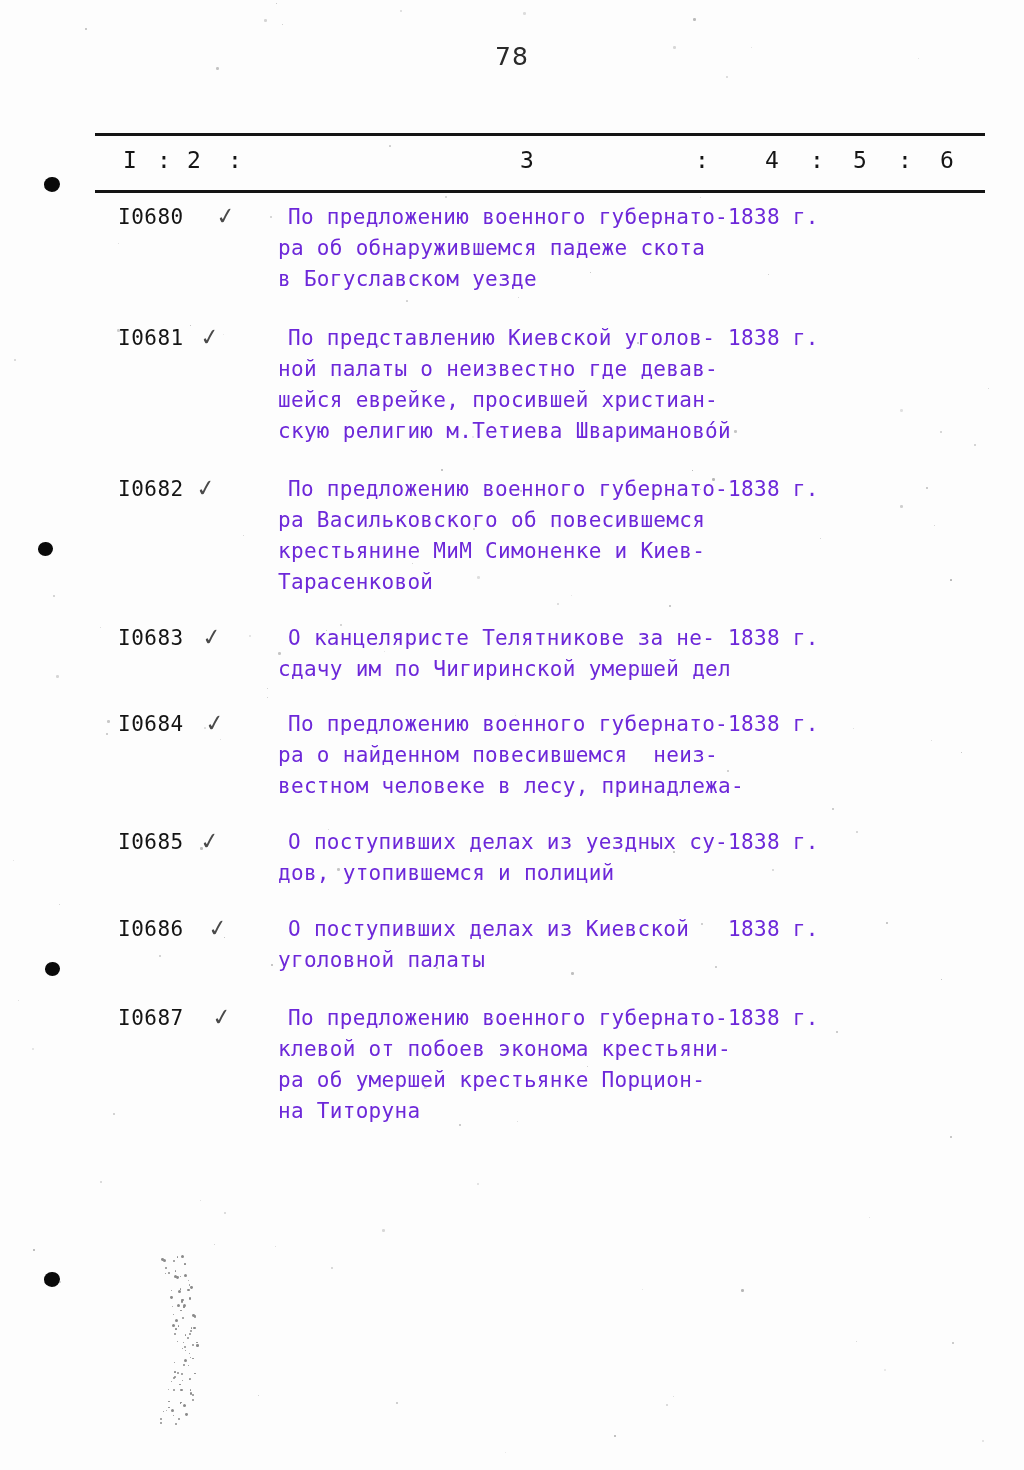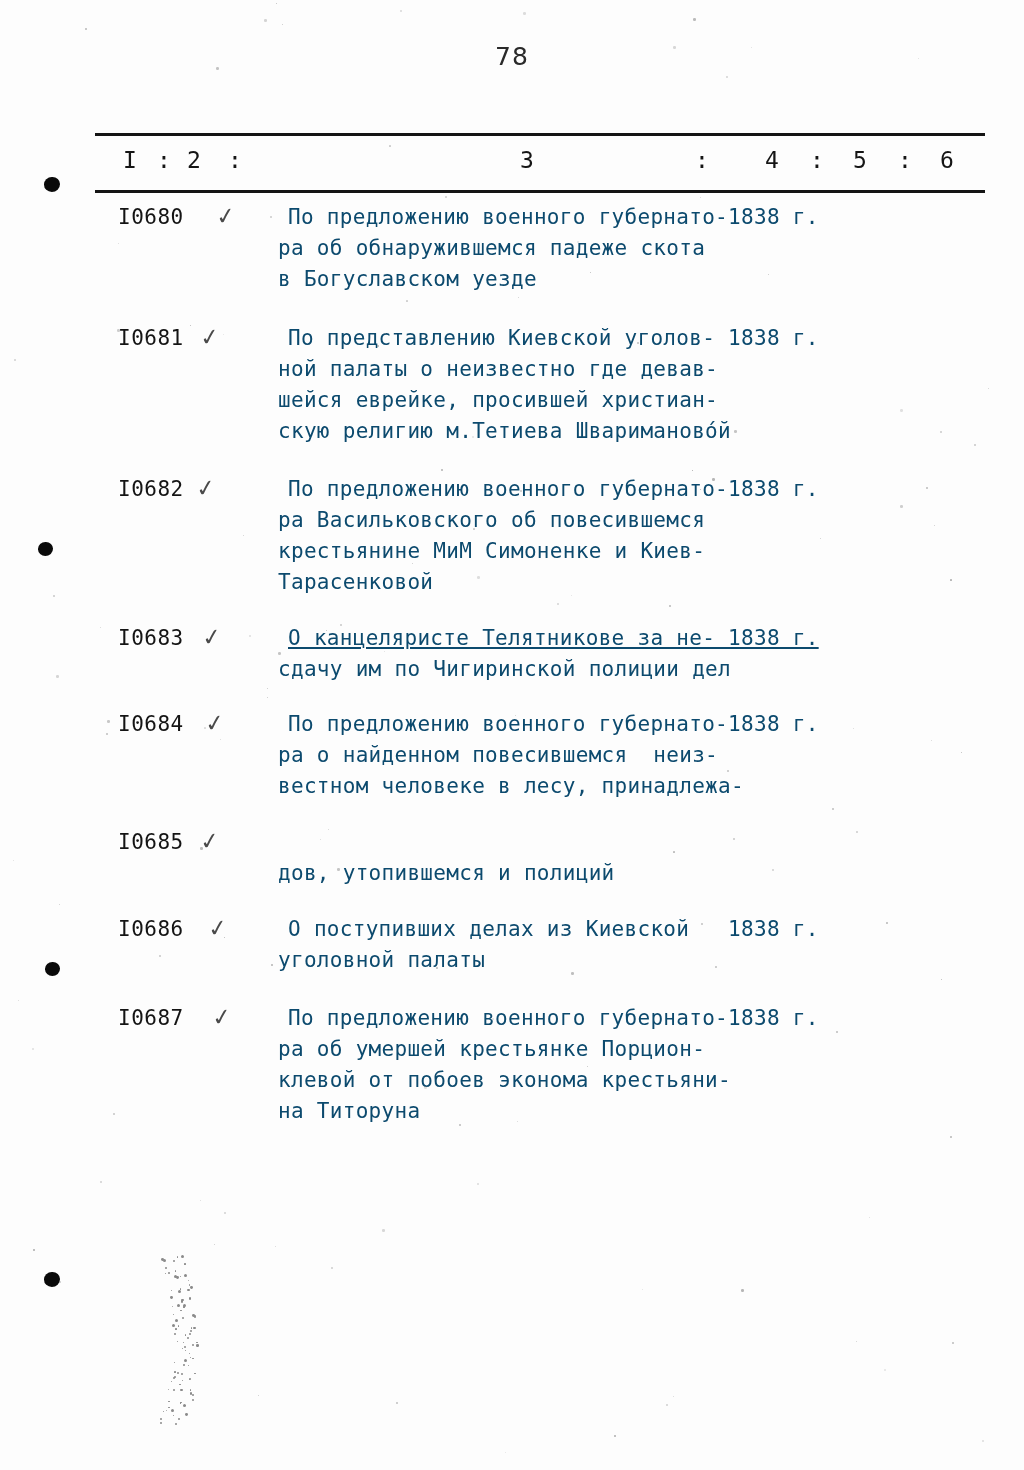--- a/index.html
+++ b/index.html
@@ -93,21 +93,21 @@
     color: #2b2b2b;
     transform: rotate(-8deg);
     opacity: 0.85;
   }
   .entry-body {
     position: absolute;
     left: 278px;
     top: 0;
     font-size: 21px;
     letter-spacing: 0.3px;
-    color: #0c4a6e;
+    color: #6d28d9;
     white-space: pre;
   }
   .entry-spacer { height: 0; }
 
   
   .blob {
     position: absolute;
     background: #0a0a0a;
     border-radius: 50% 48% 52% 50%;
   }
@@ -176,44 +176,44 @@
         <div class="entry-spacer" style="height: 27px;"></div>
       </div>
       <div class="entry">
         <div class="entry-row"><span class="entry-id">I0682</span><span class="entry-tick" style="left: 196px;">✓</span><span class="entry-body" style="left: 288px;">По предложению военного губернато-1838 г.</span></div>
         <div class="entry-row"><span class="entry-body">ра Васильковского об повесившемся</span></div>
         <div class="entry-row"><span class="entry-body">крестьянине МиМ Симоненке и Киев-</span></div>
         <div class="entry-row"><span class="entry-body">Тарасенковой</span></div>
         <div class="entry-spacer" style="height: 25px;"></div>
       </div>
       <div class="entry">
-        <div class="entry-row"><span class="entry-id">I0683</span><span class="entry-tick" style="left: 202px;">✓</span><span class="entry-body" style="left: 288px; text-decoration: underline;">О канцеляристе Телятникове за не- 1838 г.</span></div>
-        <div class="entry-row"><span class="entry-body">сдачу им по Чигиринской полиции дел</span></div>
+        <div class="entry-row"><span class="entry-id">I0683</span><span class="entry-tick" style="left: 202px;">✓</span><span class="entry-body" style="left: 288px;">О канцеляристе Телятникове за не- 1838 г.</span></div>
+        <div class="entry-row"><span class="entry-body">сдачу им по Чигиринской умершей дел</span></div>
         <div class="entry-spacer" style="height: 24px;"></div>
       </div>
       <div class="entry">
         <div class="entry-row"><span class="entry-id">I0684</span><span class="entry-tick" style="left: 205px;">✓</span><span class="entry-body" style="left: 288px;">По предложению военного губернато-1838 г.</span></div>
         <div class="entry-row"><span class="entry-body">ра о найденном повесившемся  неиз-</span></div>
         <div class="entry-row"><span class="entry-body">вестном человеке в лесу, принадлежа-</span></div>
         <div class="entry-spacer" style="height: 25px;"></div>
       </div>
       <div class="entry">
-        <div class="entry-row"><span class="entry-id">I0685</span><span class="entry-tick" style="left: 200px;">✓</span></div>
+        <div class="entry-row"><span class="entry-id">I0685</span><span class="entry-tick" style="left: 200px;">✓</span><span class="entry-body" style="left: 288px;">О поступивших делах из уездных су-1838 г.</span></div>
         <div class="entry-row"><span class="entry-body">дов, утопившемся и полиций</span></div>
         <div class="entry-spacer" style="height: 25px;"></div>
       </div>
       <div class="entry">
         <div class="entry-row"><span class="entry-id">I0686</span><span class="entry-tick" style="left: 208px;">✓</span><span class="entry-body" style="left: 288px;">О поступивших делах из Киевской   1838 г.</span></div>
         <div class="entry-row"><span class="entry-body">уголовной палаты</span></div>
         <div class="entry-spacer" style="height: 27px;"></div>
       </div>
       <div class="entry">
         <div class="entry-row"><span class="entry-id">I0687</span><span class="entry-tick" style="left: 212px;">✓</span><span class="entry-body" style="left: 288px;">По предложению военного губернато-1838 г.</span></div>
+        <div class="entry-row"><span class="entry-body">клевой от побоев эконома крестьяни-</span></div>
         <div class="entry-row"><span class="entry-body">ра об умершей крестьянке Порцион-</span></div>
-        <div class="entry-row"><span class="entry-body">клевой от побоев эконома крестьяни-</span></div>
         <div class="entry-row"><span class="entry-body">на Титоруна</span></div>
         <div class="entry-spacer" style="height: 0px;"></div>
       </div>
     </div>
 
   <div class="smudge" id="smudge">
       <i class="speck" style="left: 36.6px; top: 0.7px; width: 1.9px; height: 1.9px;"></i>
       <i class="speck" style="left: 41.4px; top: 0.3px; width: 3.1px; height: 3.1px;"></i>
       <i class="speck" style="left: 21px; top: 2.9px; width: 2.9px; height: 2.9px;"></i>
       <i class="speck" style="left: 24.8px; top: 11.5px; width: 2.6px; height: 2.6px;"></i>

